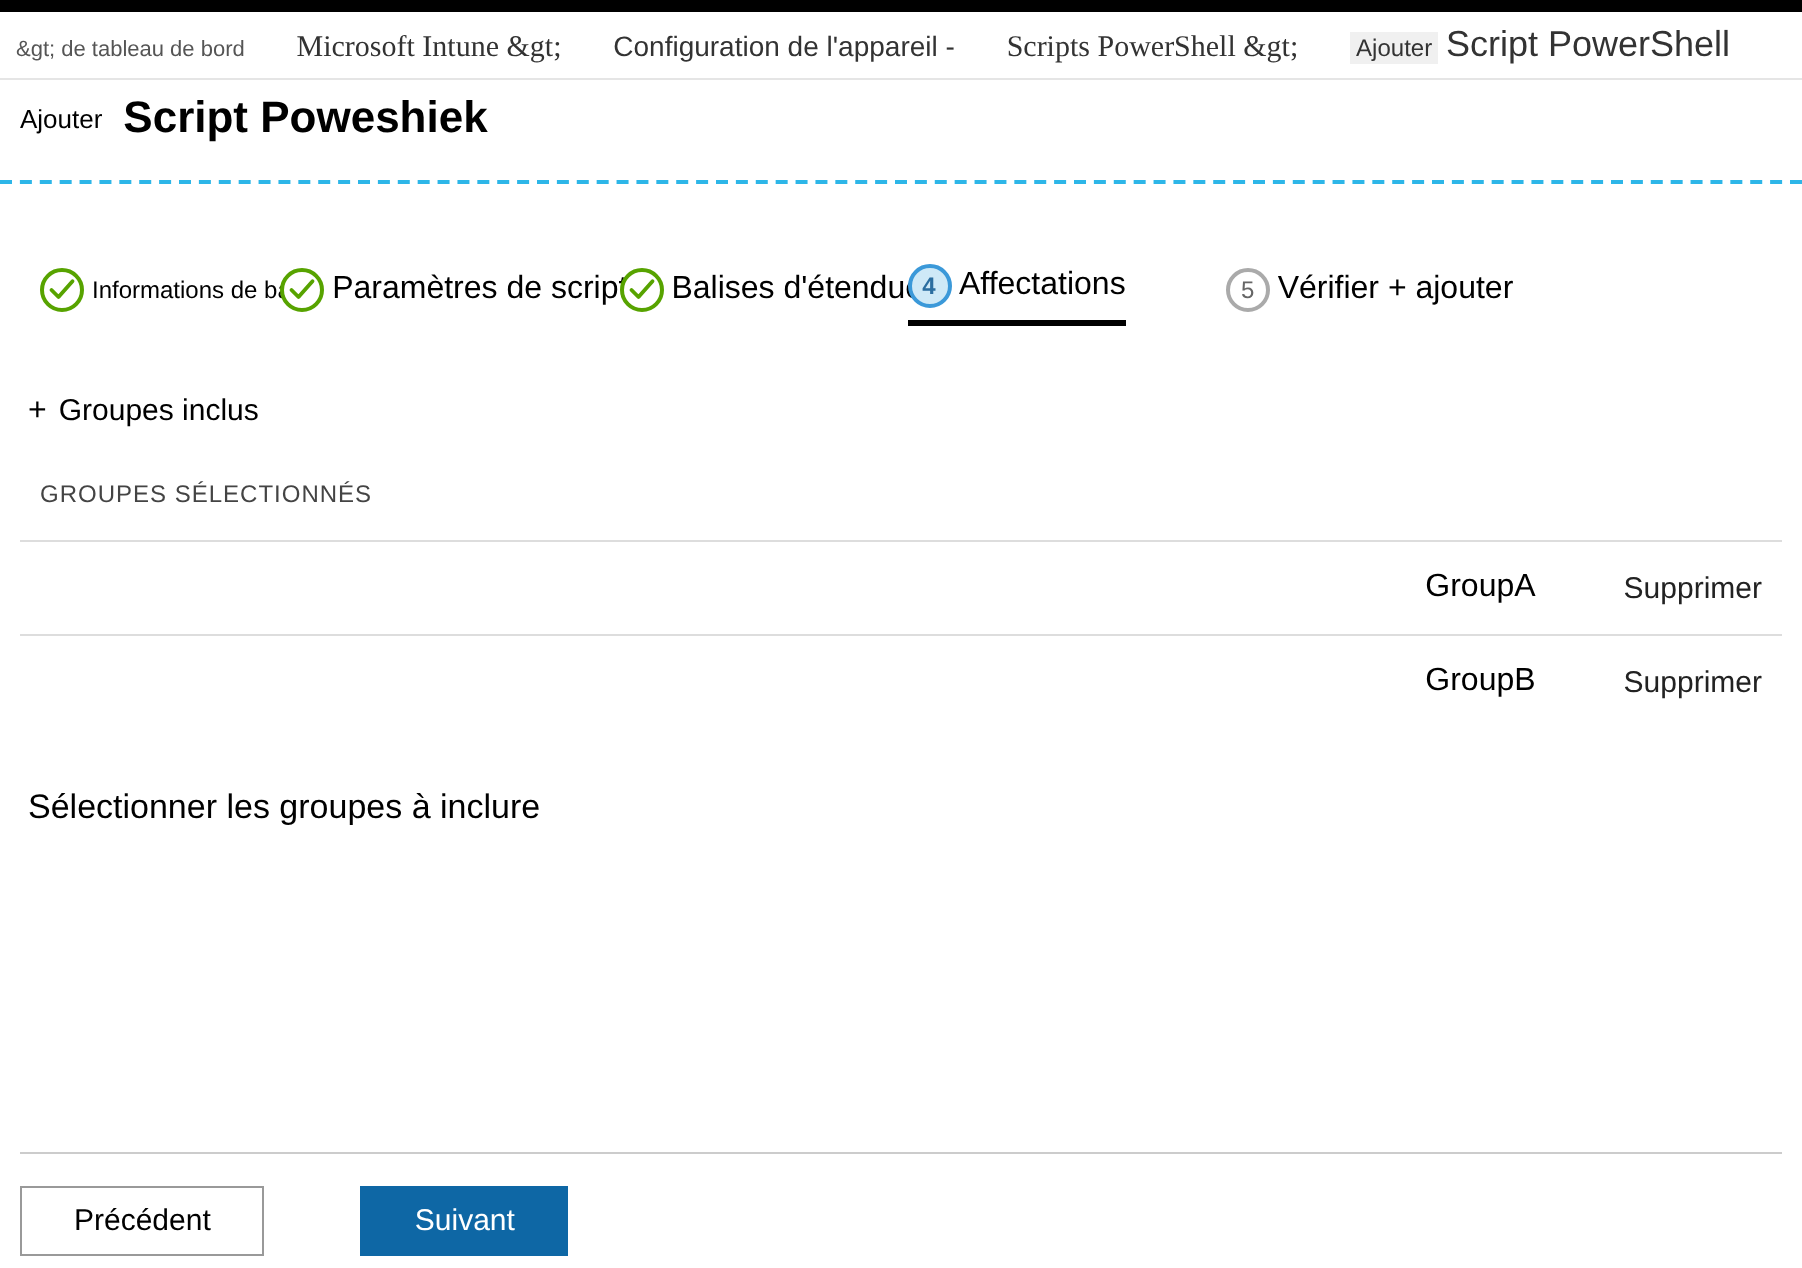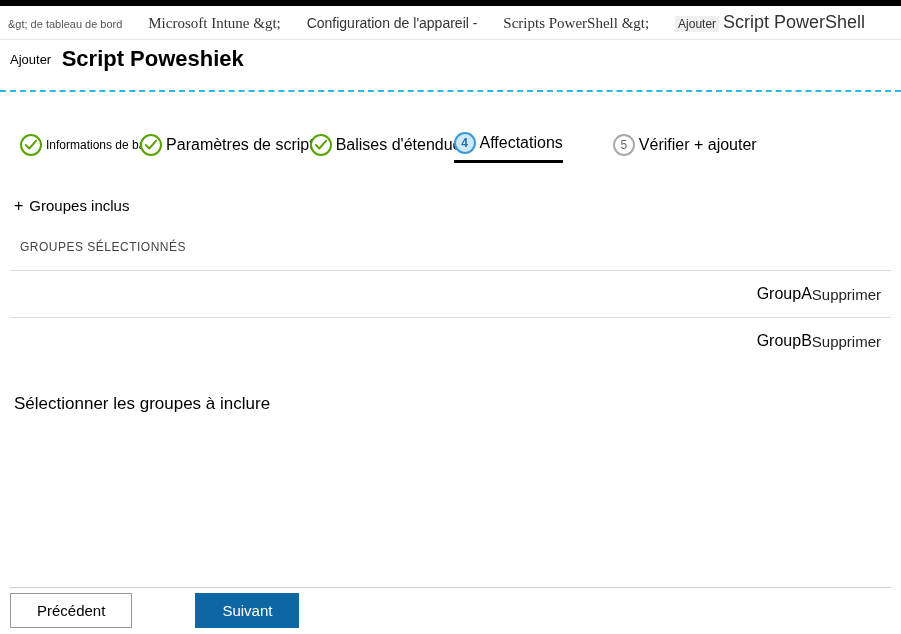--- a/index.html
+++ b/index.html
@@ -160,34 +160,35 @@
       border-top: 1px solid #ddd;
       font-size: 16px;
     }
     .group-row:last-of-type {
       border-bottom: 1px solid #ddd;
     }
     .remove-link {
       font-size: 15px;
       color: #222;
       cursor: pointer;
+      margin-left: 44px;
     }
     .select-prompt {
       padding: 30px 4px 10px 4px;
       font-size: 17px;
     }
     .footer {
       position: absolute;
       bottom: 6px;
       left: 10px;
       right: 10px;
       border-top: 1px solid #ccc;
-      padding-top: 5px;
-      display: flex;
-      gap: 19px;
+      padding-top: 16px;
+      display: flex;
+      gap: 4px;
     }
     .btn {
       font-size: 15px;
       padding: 8px 26px;
       cursor: pointer;
       border: 1px solid #999;
       background: #fff;
     }
     .btn.primary {
       background: #0e67a5;

